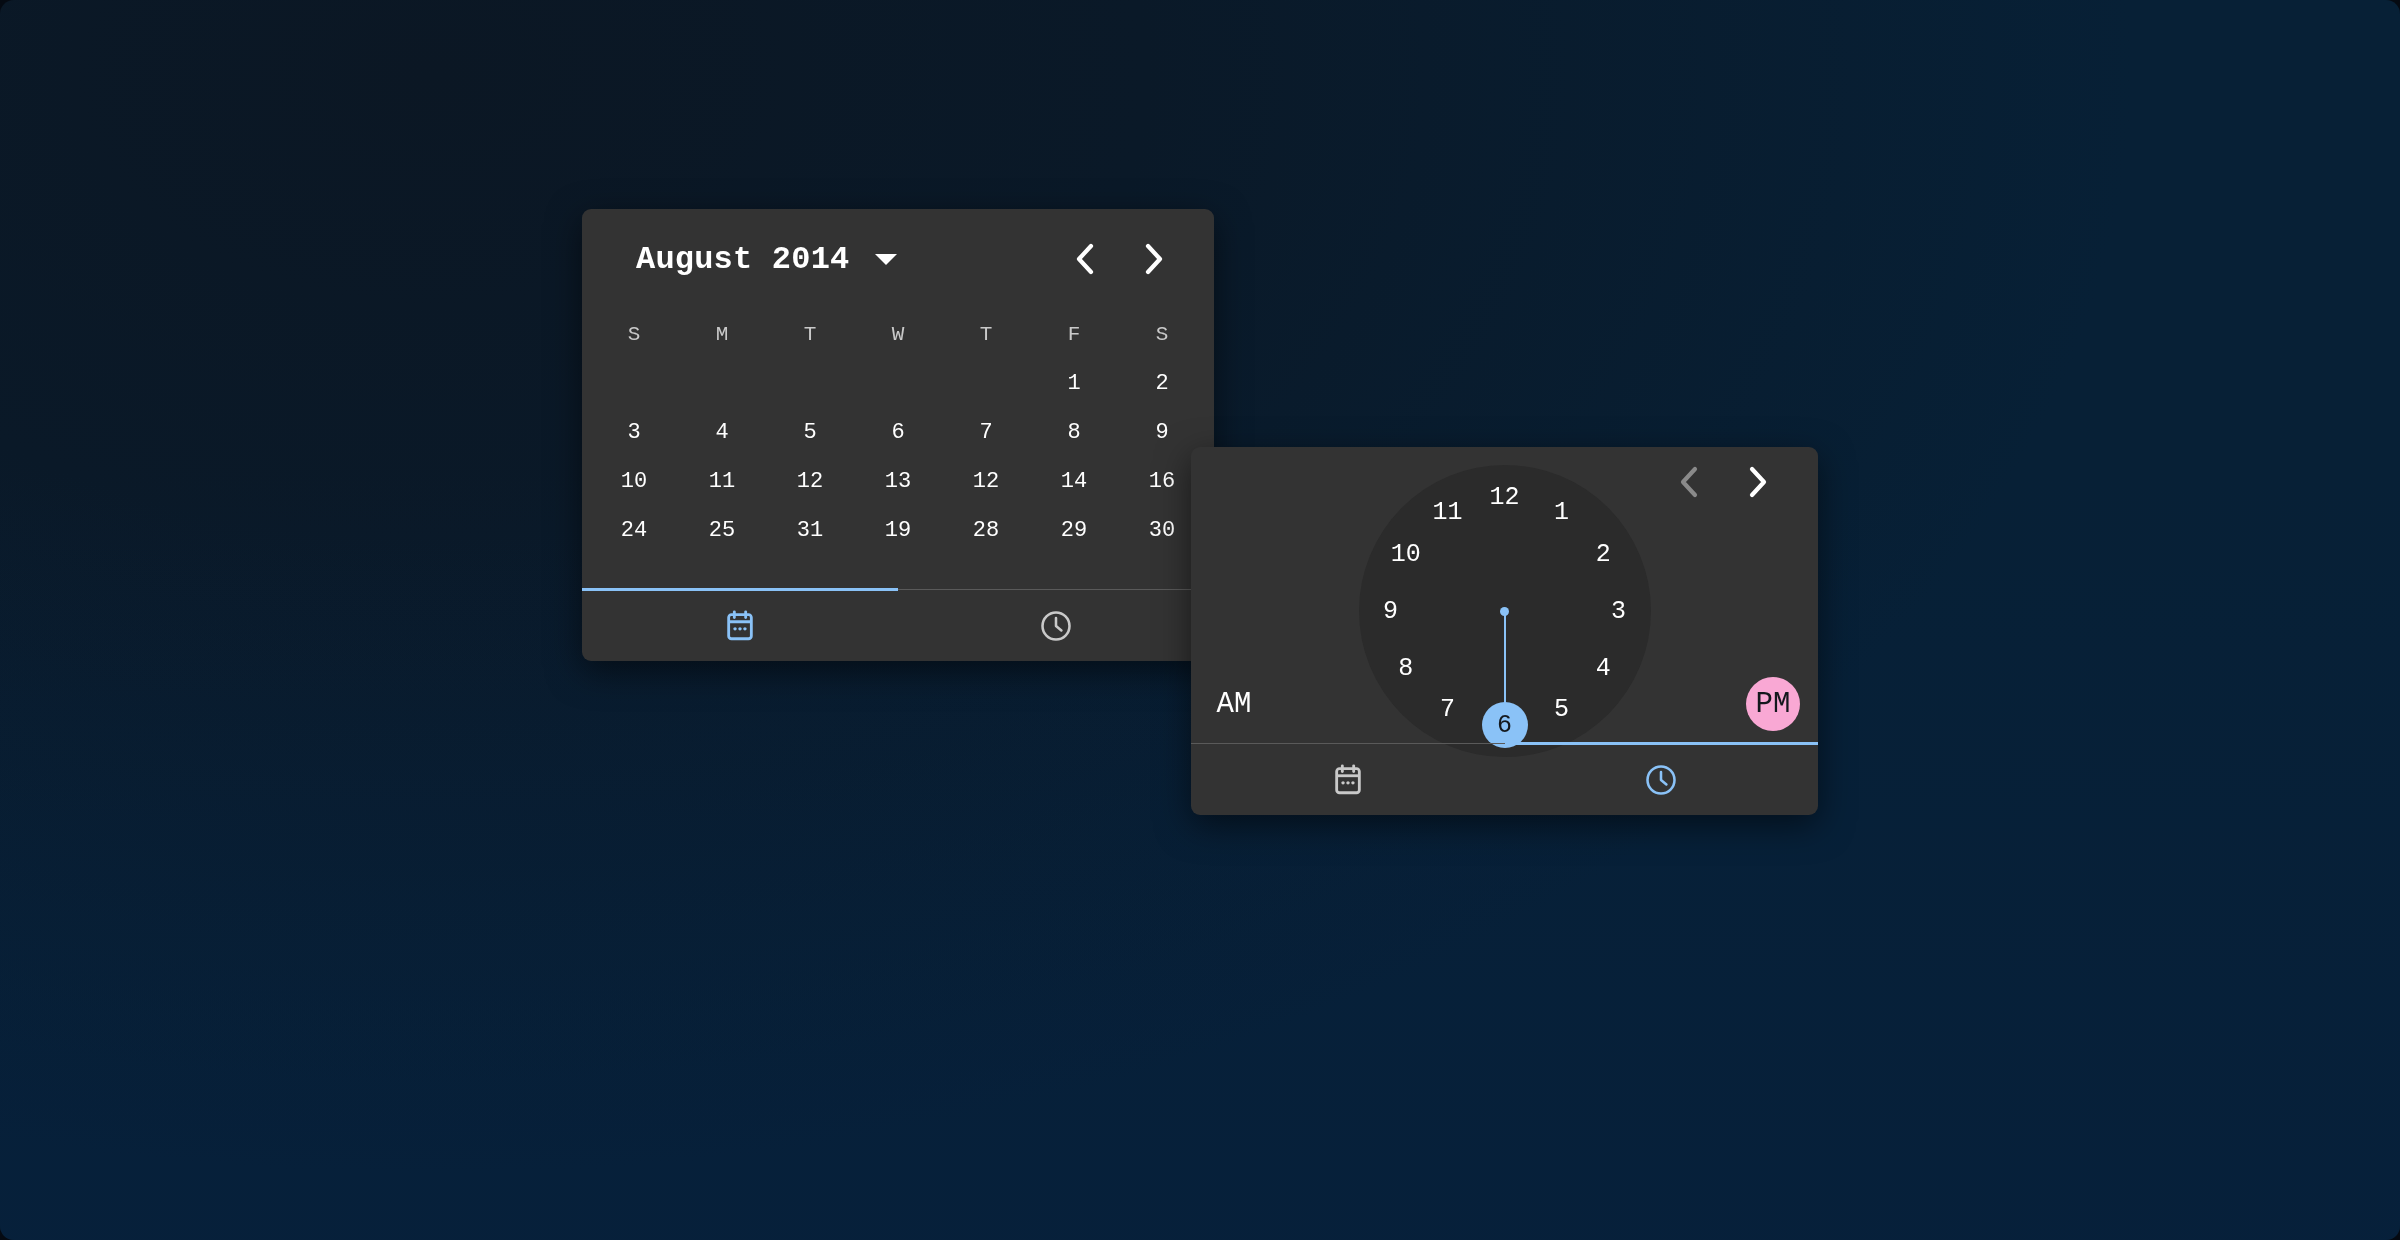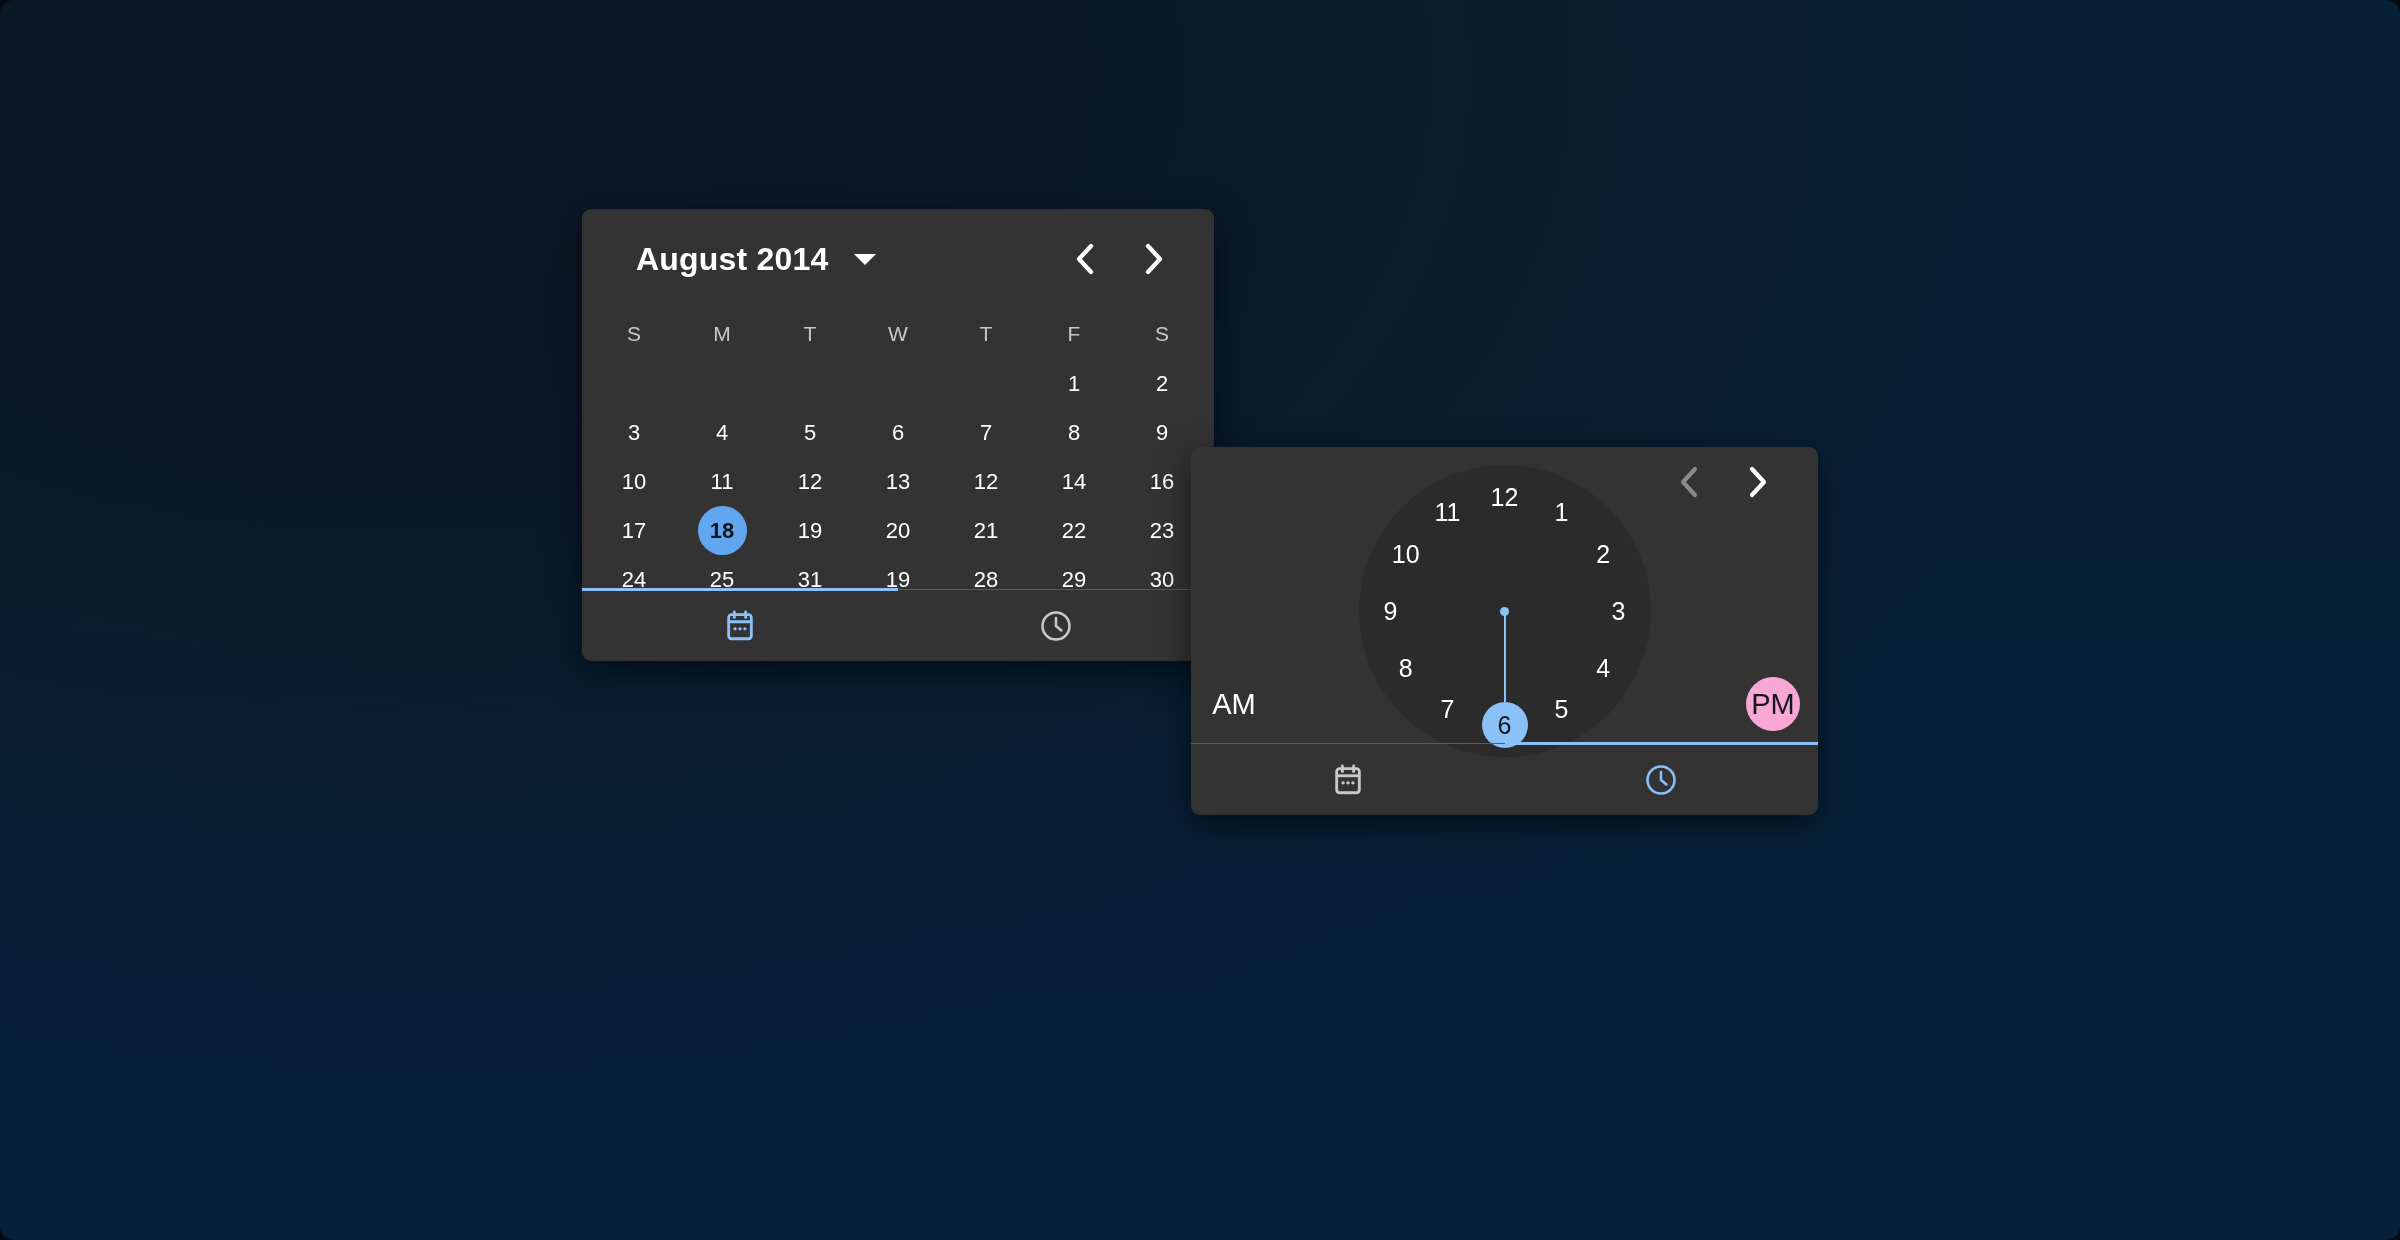--- a/index.html
+++ b/index.html
@@ -36,20 +36,21 @@
     pointer-events: none;
   }
 
   
   .picker-panel {
     position: absolute;
     background: #333333;
     border-radius: 9px;
     overflow: hidden;
     box-shadow: 0 10px 34px rgba(0,0,0,0.52);
+    font-family: Liberation Mono, monospace;
   }
 
   
   #date-picker {
     left: 582px;
     top: 209px;
     width: 632px;
     height: 452px;
     z-index: 1;
   }
@@ -353,43 +354,20 @@
             <span class="daynum">13</span>
           </div>
           <div class="day-cell">
             <span class="daynum">12</span>
           </div>
           <div class="day-cell">
             <span class="daynum">14</span>
           </div>
           <div class="day-cell">
             <span class="daynum">16</span>
-          </div>
-        </div>
-        <div class="grid-row">
-          <div class="day-cell">
-            <span class="daynum">17</span>
-          </div>
-          <div class="day-cell selected">
-            <span class="daynum">18</span>
-          </div>
-          <div class="day-cell">
-            <span class="daynum">19</span>
-          </div>
-          <div class="day-cell">
-            <span class="daynum">20</span>
-          </div>
-          <div class="day-cell">
-            <span class="daynum">21</span>
-          </div>
-          <div class="day-cell">
-            <span class="daynum">22</span>
-          </div>
-          <div class="day-cell">
-            <span class="daynum">23</span>
           </div>
         </div>
         <div class="grid-row">
           <div class="day-cell">
             <span class="daynum">24</span>
           </div>
           <div class="day-cell">
             <span class="daynum">25</span>
           </div>
           <div class="day-cell">

